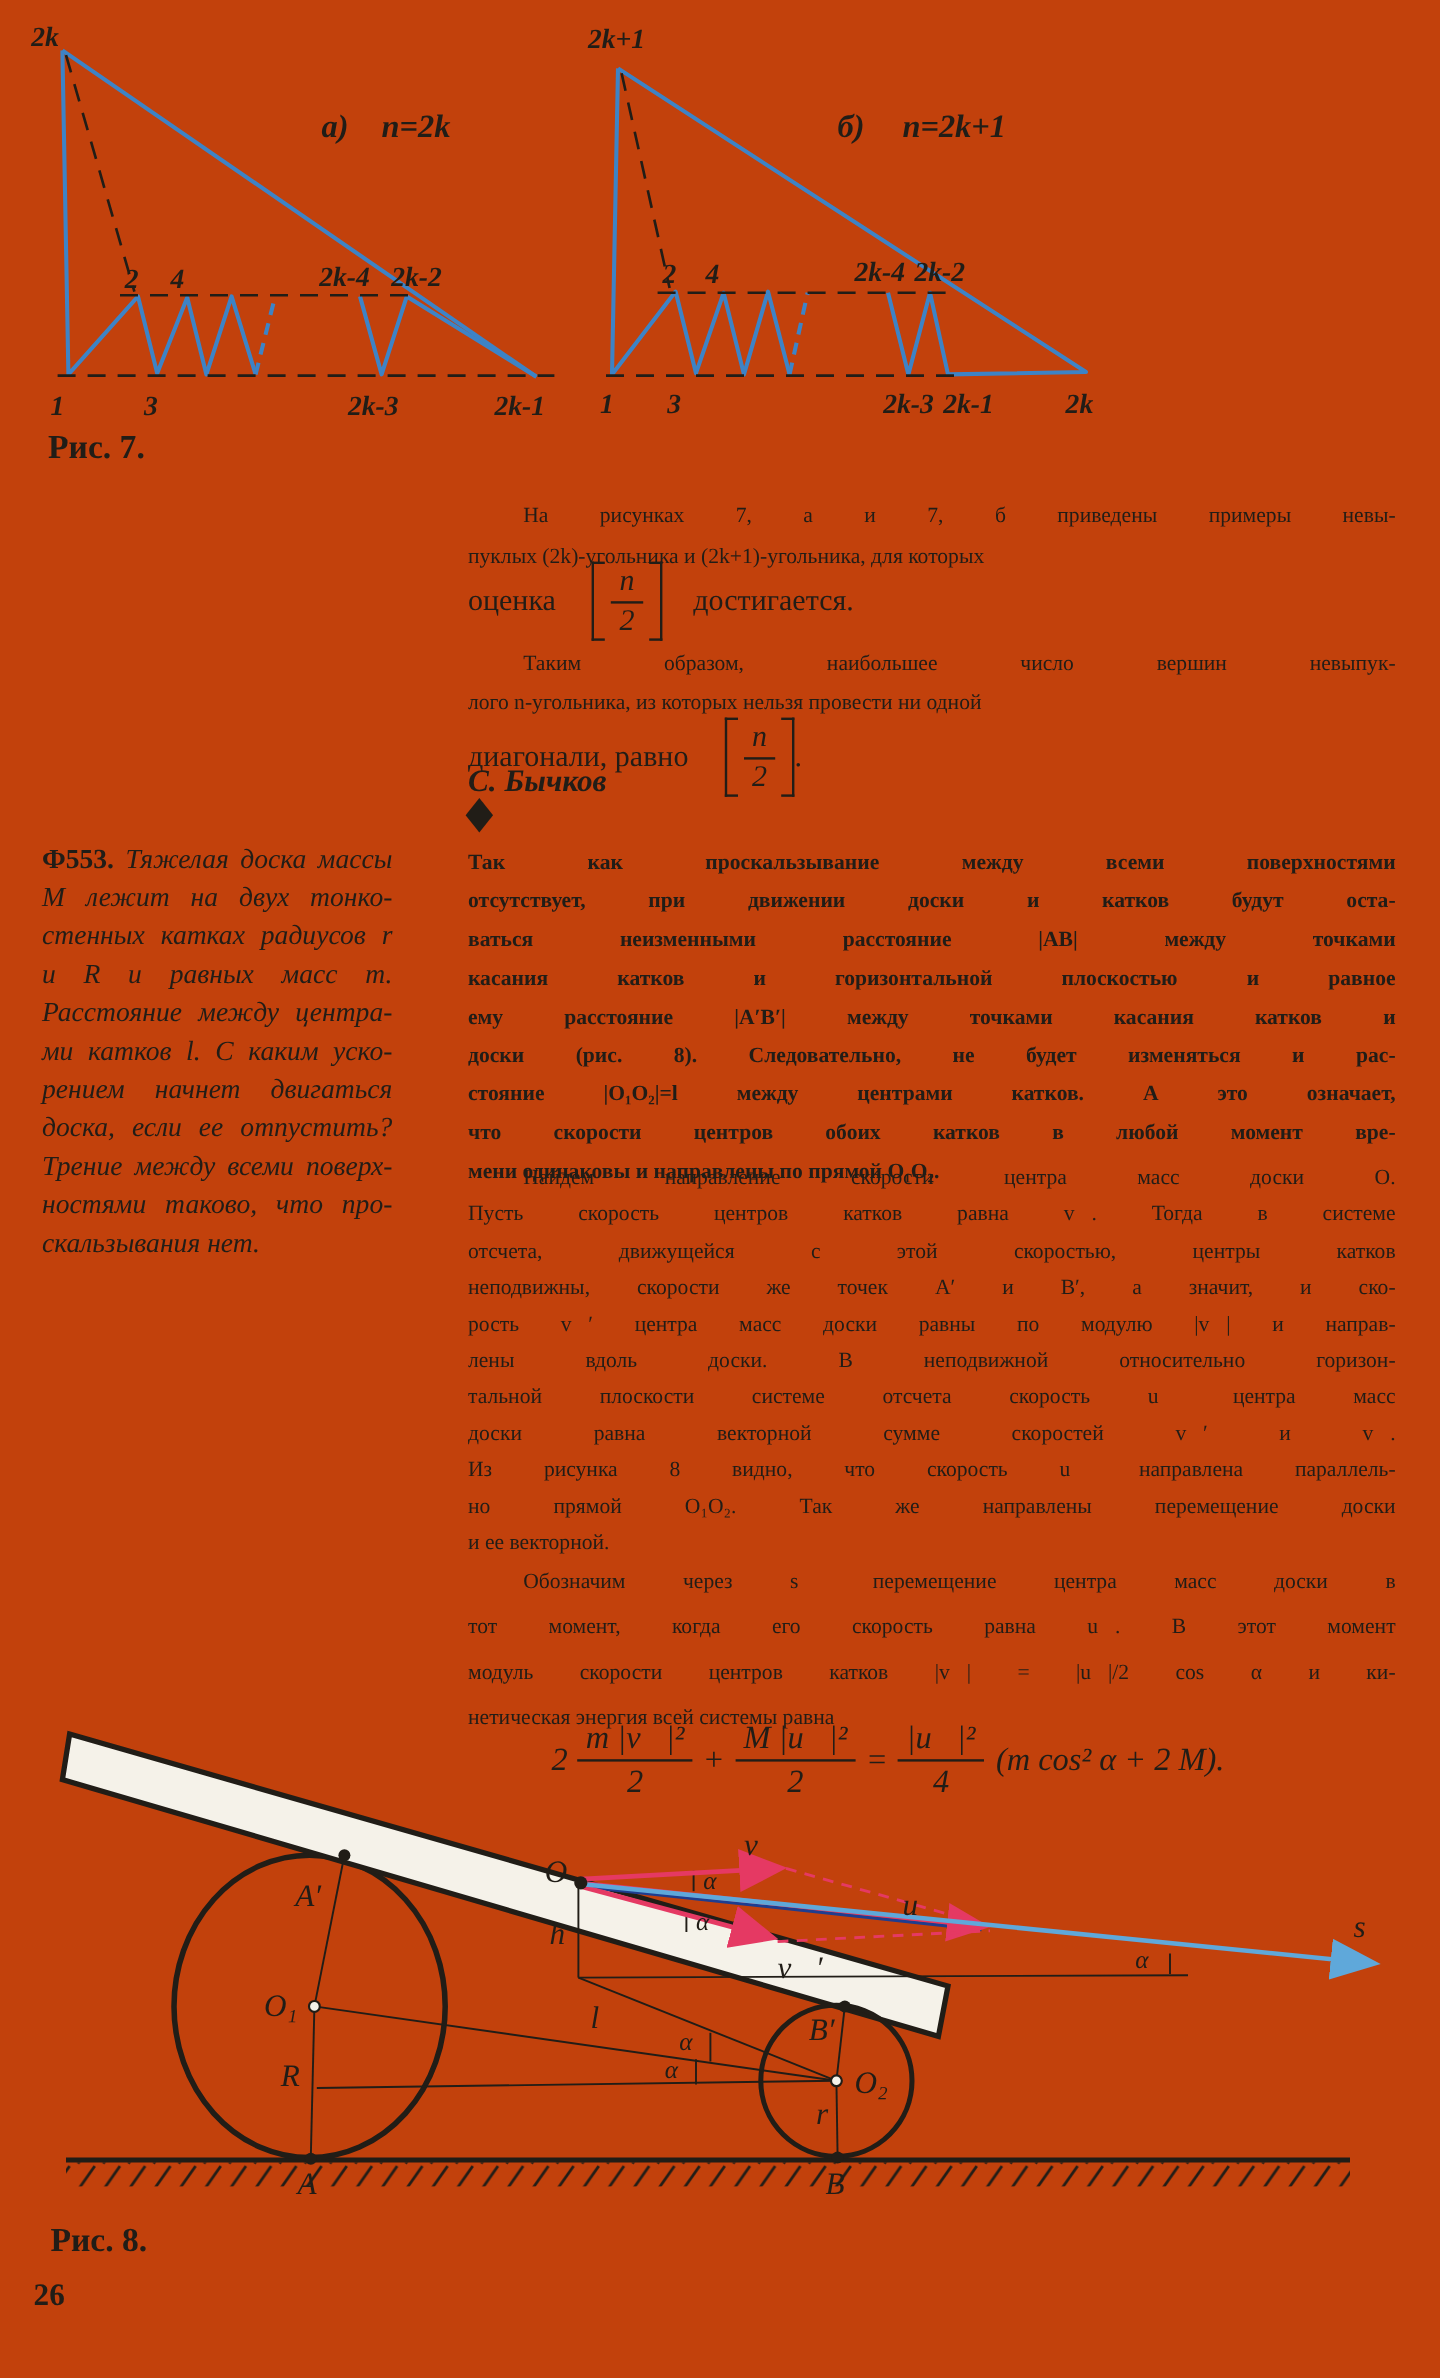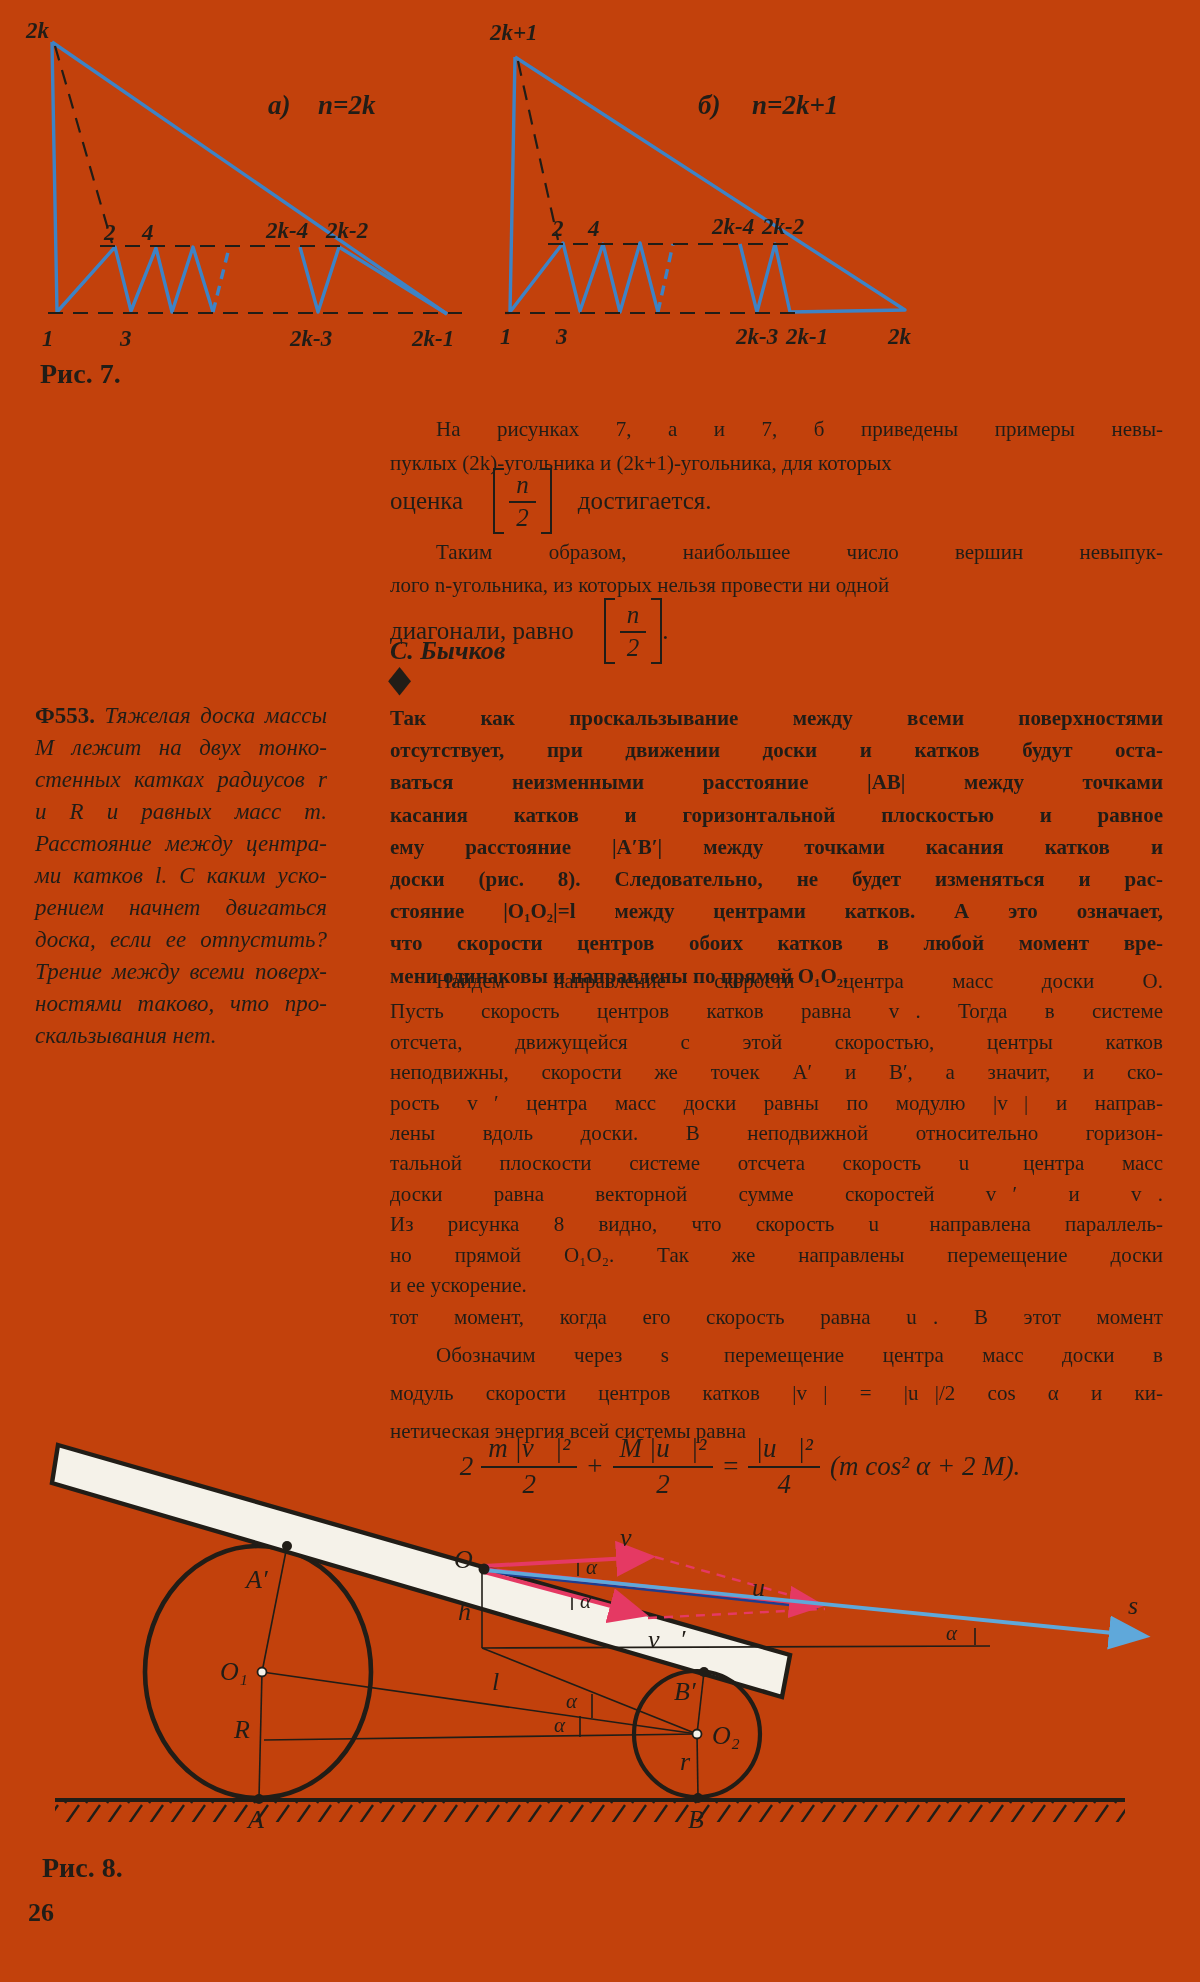--- a/index.html
+++ b/index.html
@@ -2,21 +2,21 @@
 <html><head>
 <meta charset="utf-8">
 <style>
   html,body{margin:0;padding:0;background:#d8d4c8;}
   .page{position:relative;width:1200px;height:1982px;background:#c2410c;overflow:hidden;
         font-family:"Liberation Serif","DejaVu Serif",serif;color:#211d17;}
   svg{position:absolute;left:0;}
   .caption{position:absolute;font-weight:bold;font-size:28px;}
   .pagenum{position:absolute;left:28px;top:1898px;font-weight:bold;font-size:26px;}
   
-  .col{position:absolute;left:390px;width:773px;font-size:21px;}
+  .col{position:absolute;left:390px;width:773px;font-size:18px;}
   .jl{text-align:justify;text-align-last:justify;}
   .last{text-align-last:left;}
   .ind{text-indent:46px;}
   .sidebar{position:absolute;left:35px;top:700px;width:292px;font-size:23px;line-height:32px;
            font-style:italic;}
   .sidebar .num{font-style:normal;font-weight:bold;}
   .sig{position:absolute;left:390px;top:636px;width:773px;text-align:left;padding-right:98px;
        box-sizing:border-box;font-weight:bold;font-style:italic;font-size:26px;}
   .divider{position:absolute;left:388px;top:660px;font-size:30px;transform:scaleY(1.25);}
   
@@ -160,25 +160,25 @@
     <div class="jl ind">Найдем направление скорости центра масс доски O.</div>
     <div class="jl">Пусть скорость центров катков равна v⃗. Тогда в системе</div>
     <div class="jl">отсчета, движущейся с этой скоростью, центры катков</div>
     <div class="jl">неподвижны, скорости же точек A′ и B′, а значит, и ско-</div>
     <div class="jl">рость v⃗′ центра масс доски равны по модулю |v⃗| и направ-</div>
     <div class="jl">лены вдоль доски. В неподвижной относительно горизон-</div>
     <div class="jl">тальной плоскости системе отсчета скорость u⃗ центра масс</div>
     <div class="jl">доски равна векторной сумме скоростей v⃗′ и v⃗.</div>
     <div class="jl">Из рисунка 8 видно, что скорость u⃗ направлена параллель-</div>
     <div class="jl">но прямой O₁O₂. Так же направлены перемещение доски</div>
-    <div class="jl last">и ее ускорение.</div>
+    <div class="jl last">и ее векторной.</div>
   </div>
   <div class="col" style="top:1298px;line-height:38px;">
+    <div class="jl ind">Обозначим через s⃗ перемещение центра масс доски в</div>
     <div class="jl">тот момент, когда его скорость равна u⃗. В этот момент</div>
-    <div class="jl ind">Обозначим через s⃗ перемещение центра масс доски в</div>
     <div class="jl">модуль скорости центров катков |v⃗| = |u⃗|/2 cos α и ки-</div>
     <div class="jl last">нетическая энергия всей системы равна</div>
   </div>
 
   <div class="eq">
     <span class="coef">2</span>
     <span class="frac">
       <span class="nm">m |v⃗|²</span>
       <span>2</span>
     </span>

